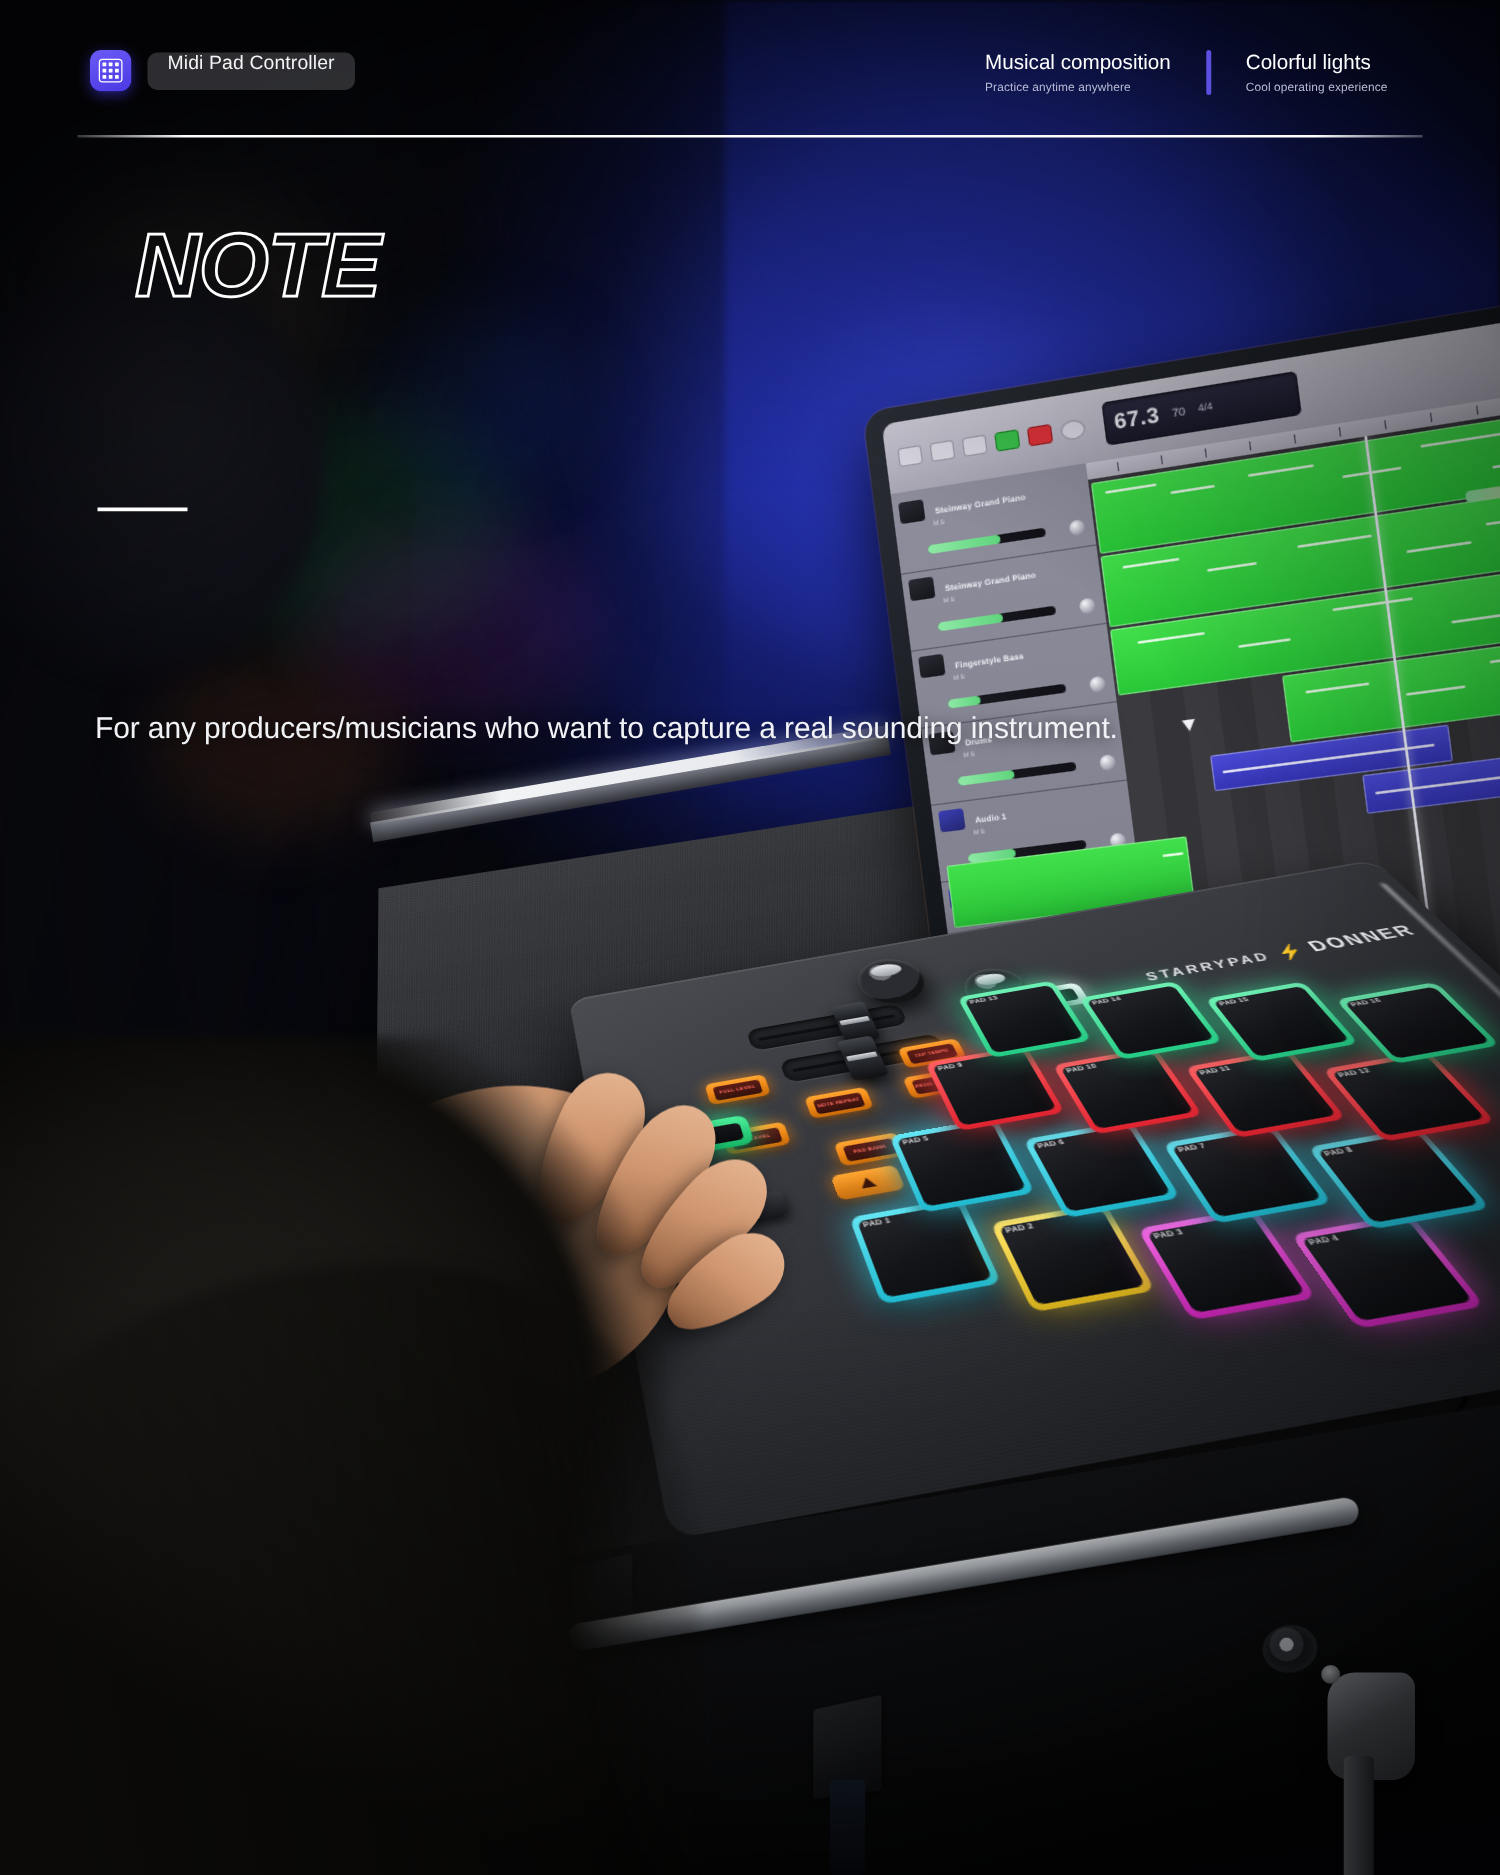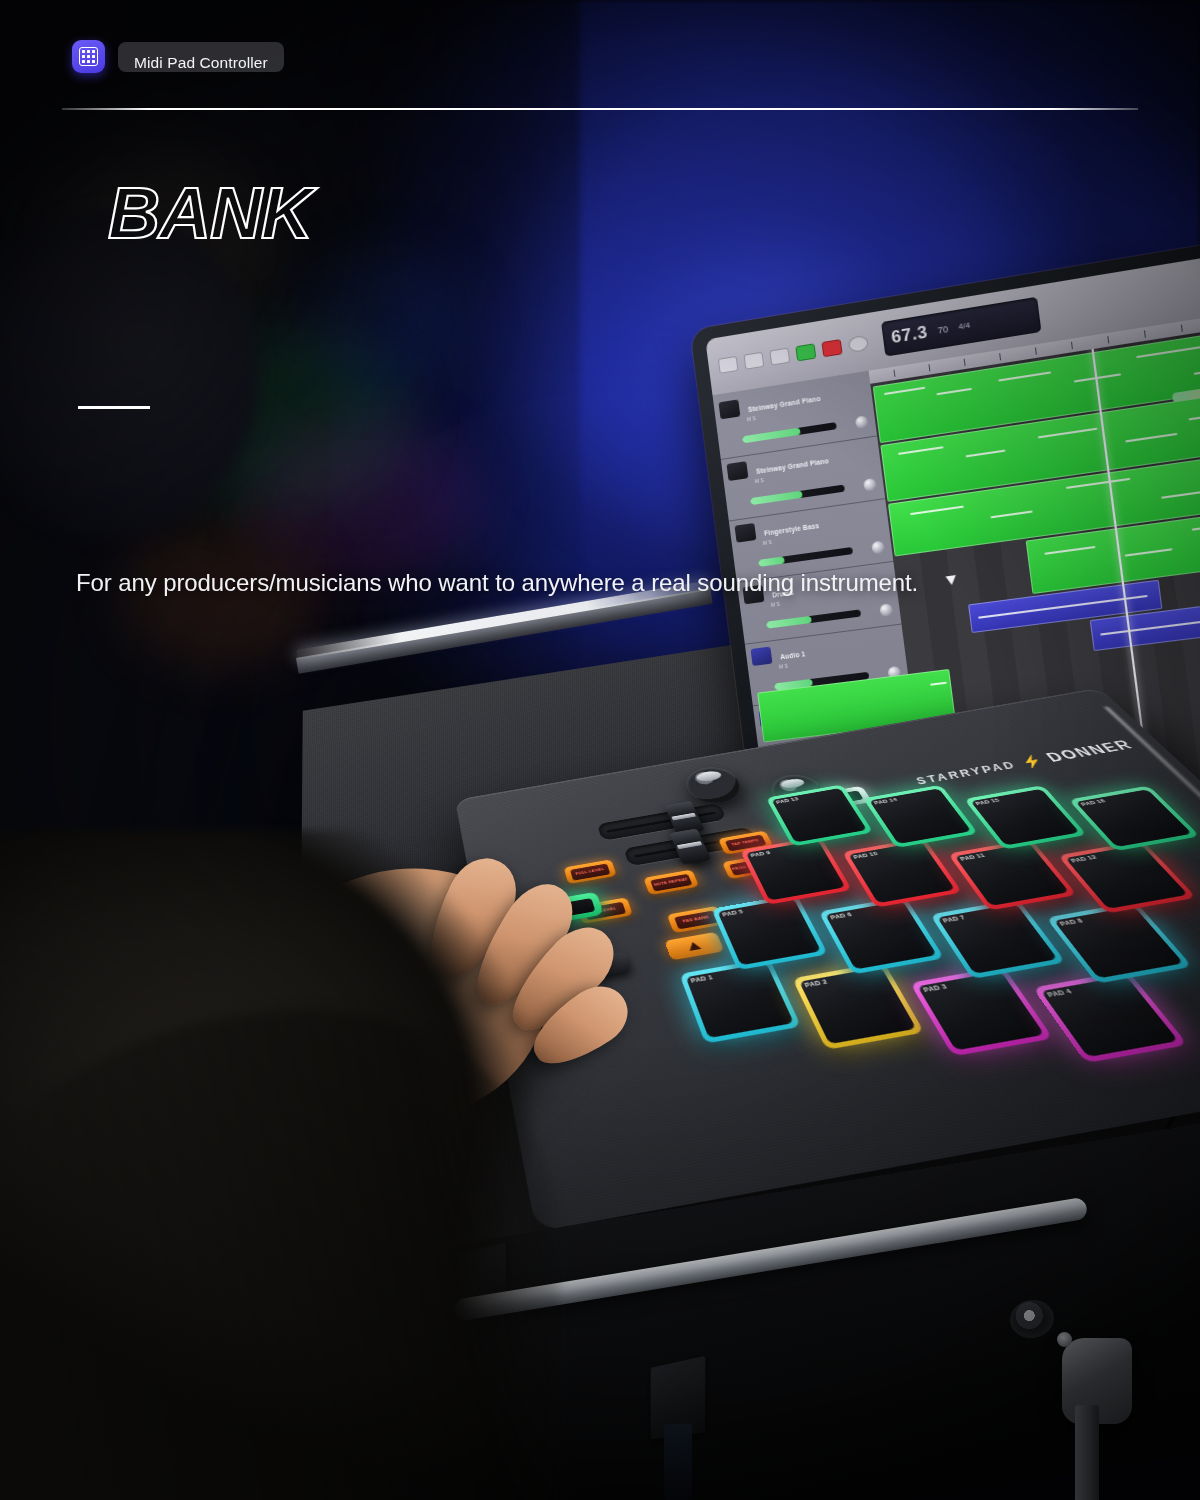--- a/index.html
+++ b/index.html
@@ -411,21 +411,21 @@
     box-shadow:0 3px 10px rgba(70,55,230,.55);
   }
   .app-icon .grid {
     width:19px; height:19px; border:1.6px solid #fff; border-radius:3px;
     display:grid; grid-template-columns:1fr 1fr 1fr; grid-template-rows:1fr 1fr 1fr; gap:1.3px; padding:1.6px;
   }
   .app-icon .grid i { background:#fff; border-radius:.5px; }
   .hdr-pill {
     height:30px; padding:0 16px; border-radius:8px;
     background:rgba(58,58,62,.78);
-    display:flex; align-items:flex-end;
+    display:flex; align-items:flex-start;
   }
   .hdr-pill span { font-size:15.5px; color:#f3f4f6; letter-spacing:.1px; }
 
   .hdr-right { position:absolute; right:62px; top:40px; display:flex; align-items:center; gap:0; }
   .hdr-col { padding:0 28px; }
   .hdr-col .t { font-size:16.5px; color:#fff; margin-bottom:5px; }
   .hdr-col .s { font-size:9.5px; color:#b9bcd4; letter-spacing:.1px; }
   .hdr-sep { width:4px; height:36px; background:#5b4fe0; border-radius:2px; }
 
   .hdr-line { position:absolute; left:62px; top:108px; width:1076px; height:2px;
@@ -821,26 +821,37 @@
             <i></i>
             <i></i>
             <i></i>
           </div>
       </div>
       <div class="hdr-pill">
         <span>Midi Pad Controller</span>
       </div>
     </div>
 
+    <div class="hdr-right">
+      <div class="hdr-col">
+        <div class="t">Musical composition</div>
+        <div class="s">Practice anytime anywhere</div>
+      </div>
+      <div class="hdr-sep"></div>
+      <div class="hdr-col">
+        <div class="t">Colorful lights</div>
+        <div class="s">Cool operating experience</div>
+      </div>
+    </div>
 
     <div class="hdr-line"></div>
   </div>
 
   <div class="headline">
-    <div class="h1-outline">BANK</div>
+    <div class="h1-outline">NOTE</div>
   </div>
 
   <div class="rule2"></div>
 
 
-  <div class="body">For any producers/musicians who want to anywhere a real sounding instrument.</div>
+  <div class="body">For any producers/musicians who want to capture a real sounding instrument.</div>
 
 </div>
 
 </body></html>

